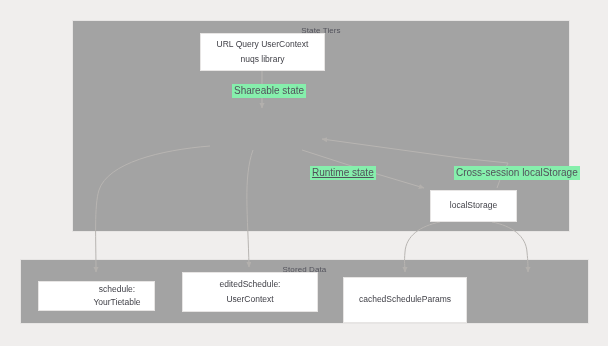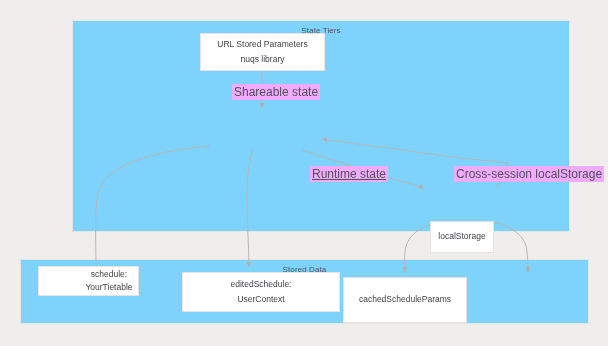--- a/index.html
+++ b/index.html
@@ -22,21 +22,21 @@
   }
   .edges-layer {
     position: absolute;
     left: 0; top: 0;
     width: 608px;
     height: 346px;
     pointer-events: none;
   }
   .group-box {
     position: absolute;
-    background: #7dd3fc;
+    background: #a3a3a3;
     border: 1px solid #e7e5e4;
     box-sizing: border-box;
   }
   .group-title {
     position: absolute;
     top: 5px;
     left: 0;
     width: 100%;
     text-align: center;
     font-size: 8px;
@@ -56,23 +56,23 @@
     font-size: 8.5px;
     line-height: 1.55;
     text-align: center;
   }
   .node .line2 {
     margin-top: 1px;
     text-align: right;
   }
   .edge-label {
     position: absolute;
-    background: #f0abfc;
+    background: #86efac;
     color: #52525b;
-    font-size: 12px;
+    font-size: 10px;
     padding: 1px 2px;
     white-space: nowrap;
     line-height: 1.2;
   }
 </style>
 </head>
 <body>
 
 <div id="diagram-root">
 
@@ -110,34 +110,34 @@
     <span>Shareable state</span>
   </div>
   <div class="edge-label" style="left:310px; top:166px;text-decoration:underline;">
     <span>Runtime state</span>
   </div>
   <div class="edge-label" style="left:454px; top:166px;">
     <span>Cross-session localStorage</span>
   </div>
 
   <div class="node" style="left:200px; top:33px; width:125px; height:38px;">
-    <div>URL Stored Parameters</div>
+    <div>URL Query UserContext</div>
     <div class="line2">nuqs library</div>
   </div>
 
 
-  <div class="node" style="left:430px; top:190px; width:64px; height:32px;margin-top:31px;">
+  <div class="node" style="left:430px; top:190px; width:87px; height:32px;">
     <div>localStorage</div>
   </div>
 
-  <div class="node" style="left:38px; top:266px; width:101px; height:30px;padding-left:41px;">
+  <div class="node" style="left:38px; top:281px; width:117px; height:30px;padding-left:41px;">
     <div>schedule: YourTietable</div>
   </div>
 
-  <div class="node" style="left:182px; top:272px; width:158px; height:40px;">
+  <div class="node" style="left:182px; top:272px; width:136px; height:40px;">
     <div>editedSchedule:</div>
     <div class="line2">UserContext</div>
   </div>
 
   <div class="node" style="left:343px; top:277px; width:124px; height:46px;">
     <div>cachedScheduleParams</div>
   </div>
 
 
 </div>

